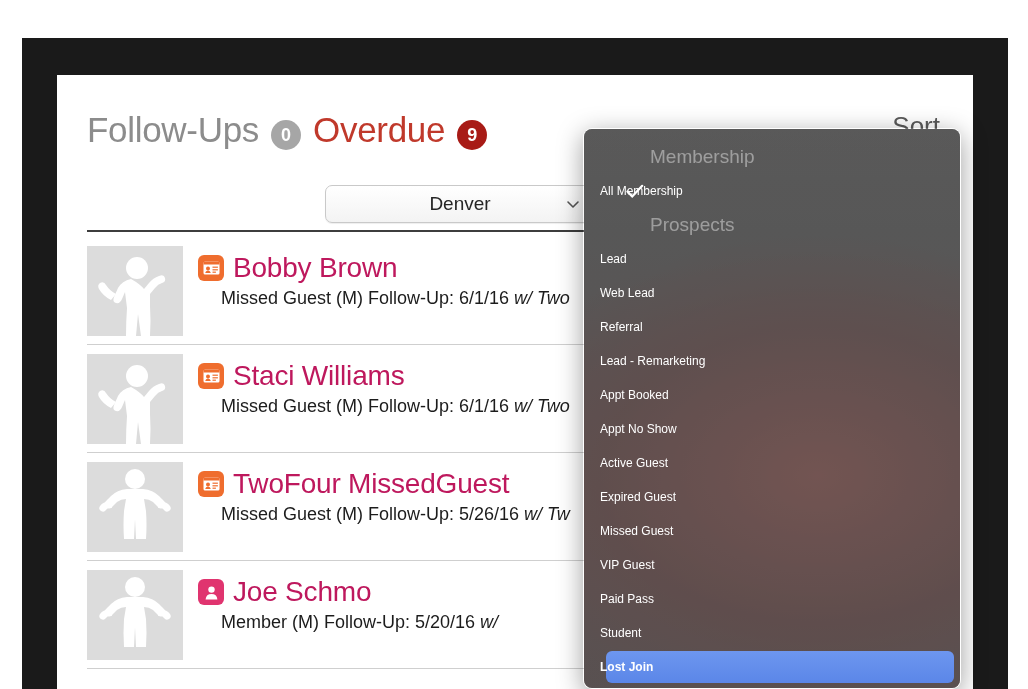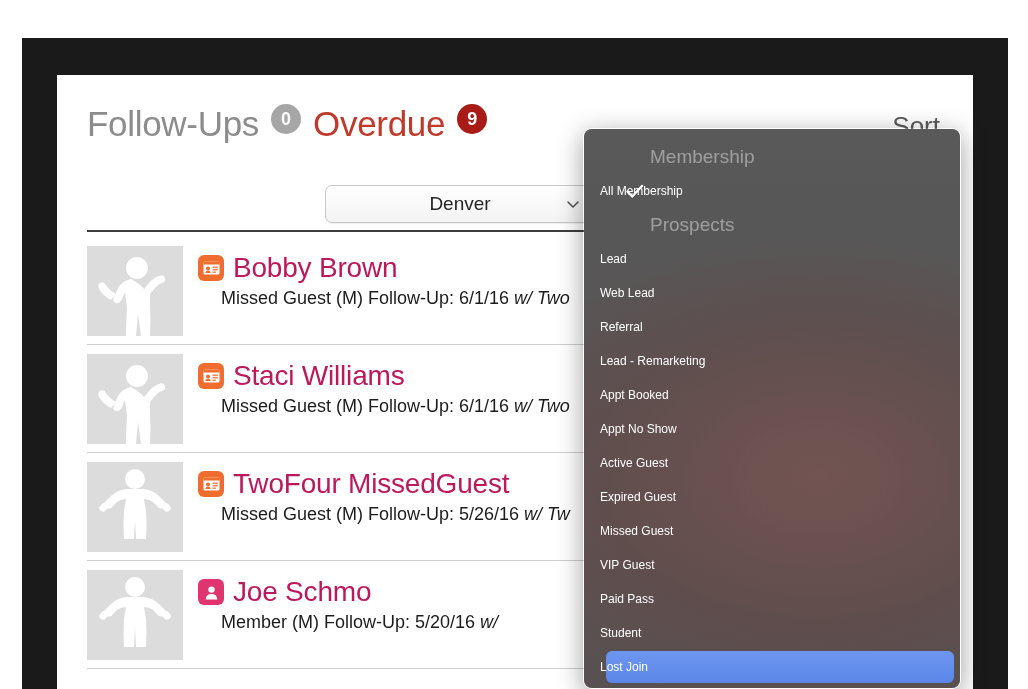--- a/index.html
+++ b/index.html
@@ -37,23 +37,23 @@
     width: 916px;
     height: 640px;
     background: #ffffff;
     overflow: hidden;
   }
 
   
   .header-row {
     position: absolute;
     left: 30px;
-    top: 29px;
+    top: 35px;
     display: flex;
-    align-items: flex-start;
+    align-items: flex-end;
     white-space: nowrap;
   }
   .hdr-followups {
     font-size: 35px;
     color: #8c8c8c;
     font-weight: 400;
     letter-spacing: -0.3px;
   }
   .badge {
     display: inline-flex;
@@ -262,21 +262,21 @@
     content: "";
     position: absolute;
     left: 6px;
     right: 6px;
     top: 1px;
     bottom: 1px;
     background: linear-gradient(180deg, #6d96ef 0%, #5b86e8 100%);
     border-radius: 6px;
     z-index: 0;
   }
-  .menu-item.selected > span { position: relative; z-index: 1; }
+  .menu-item.selected > span { position: relative; z-index: 1; font-weight: bold; }
 </style>
 </head>
 <body>
 
 <div id="stage">
 
   <div class="bezel"></div>
 
   <div class="app-window">
 

